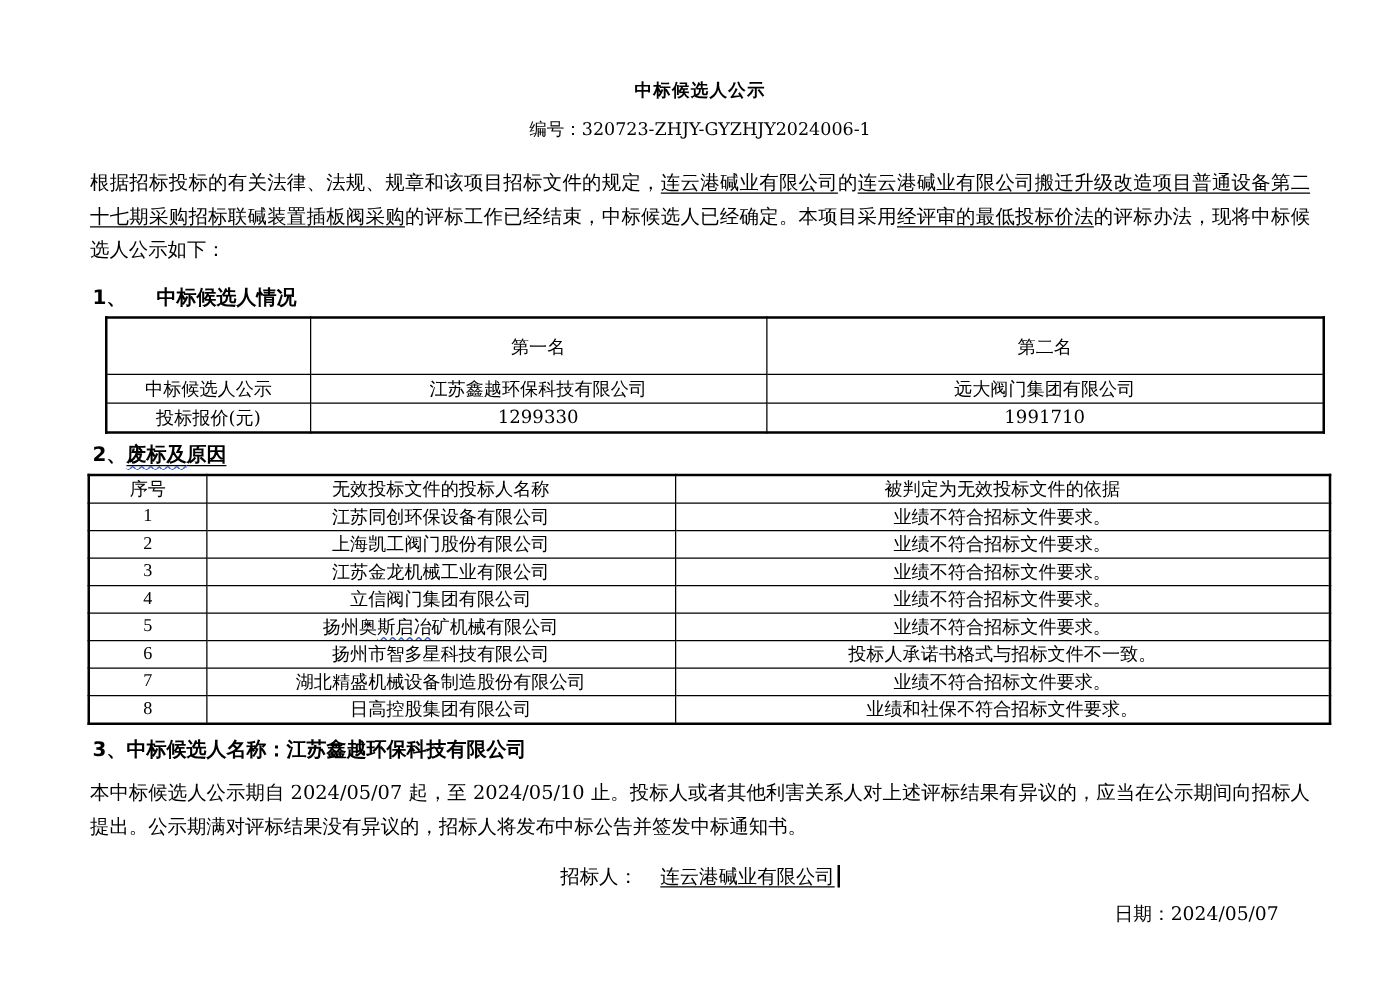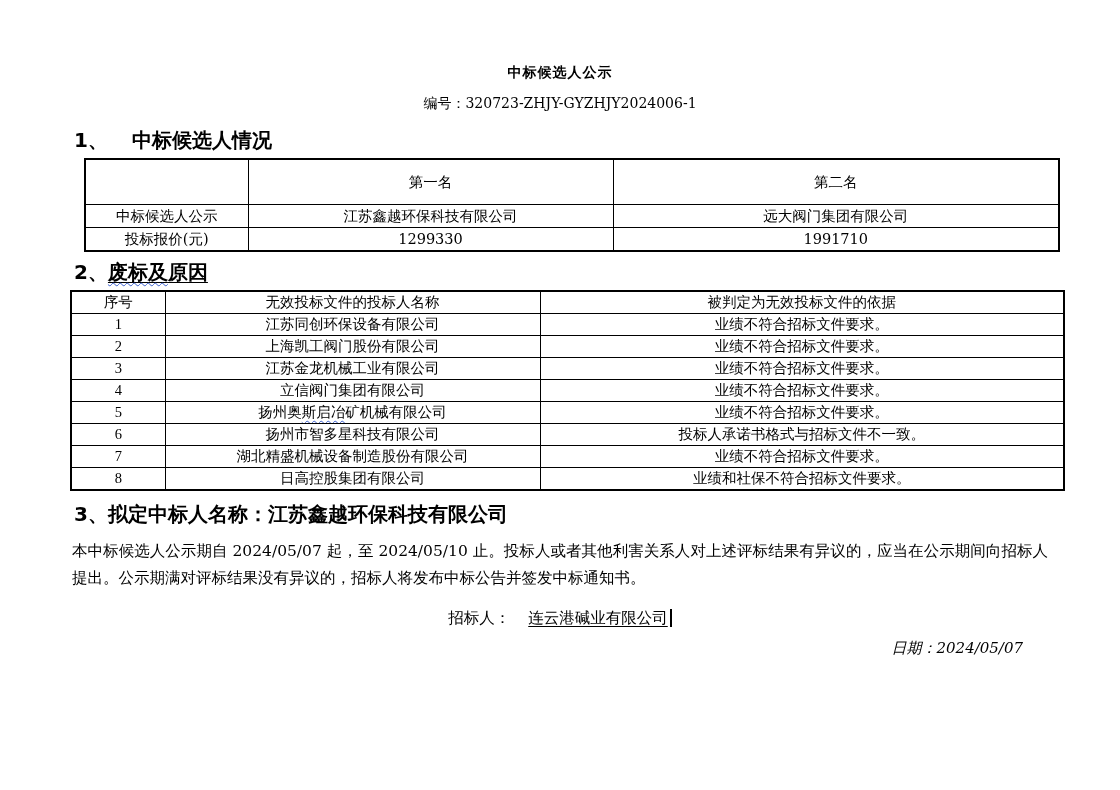--- a/index.html
+++ b/index.html
@@ -45,21 +45,21 @@
   }
   .wavy {
     text-decoration-line: underline;
     text-decoration-style: wavy;
     text-decoration-color: #3a5fcd;
     text-decoration-thickness: 1px;
     text-underline-offset: 3px;
   }
   .sec-heading {
     margin: 14px 0 0 2px;
-    font-size: 20px;
+    font-size: 16px;
     font-weight: bold;
     font-family: "DejaVu Sans", sans-serif;
   }
   .sec-heading.tight { margin-top: 7px; }
   .sec-num-gap { display: inline-block; margin-right: 24px; }
   table {
     border-collapse: collapse;
     table-layout: fixed;
     border: 2px solid #000;
   }
@@ -83,32 +83,32 @@
     font-size: 15.5px;
   }
   .sig-company {
     padding: 0 2px 0 18px;
     border-right: 2px solid #000;
   }
   .date-line {
     margin: 10px 25px 0 0;
     text-align: right;
     font-size: 15px;
-    font-style: italic;
   }
 </style>
 </head>
 <body>
 
 <div class="page">
 
   <h1 class="doc-title">中标候选人公示</h1>
 
   <div class="doc-number">编号：320723-ZHJY-GYZHJY2024006-1</div>
 
+  <p class="intro"><span>根据招标投标的有关法律、法规、规章和该项目招标文件的规定，</span><span class="u">连云港碱业有限公司</span><span>的</span><span class="u">连云港碱业有限公司搬迁升级改造项目普通设备第二十七期采购招标联碱装置插板阀采购</span><span>的评标工作已经结束，中标候选人已经确定。本项目采用</span><span class="u">经评审的最低投标价法</span><span>的评标办法，现将中标候选人公示如下：</span></p>
 
   <div class="sec-heading"><span class="sec-num-gap">1、</span><span>中标候选人情况</span></div>
 
   <table class="tbl-winners">
     <colgroup>
         <col style="width:163px">
         <col style="width:365px">
         <col style="width:446px">
       </colgroup>
     <tbody>
@@ -180,21 +180,21 @@
           <td>业绩不符合招标文件要求。</td>
         </tr>
         <tr>
           <td>8</td>
           <td>日高控股集团有限公司</td>
           <td>业绩和社保不符合招标文件要求。</td>
         </tr>
       </tbody>
   </table>
 
-  <div class="sec-heading" style="margin-top:10px"><span>3、</span><span>拟定中标人名称：</span><span>江苏鑫越环保科技有限公司</span></div>
+  <div class="sec-heading" style="margin-top:10px"><span>3、</span><span>中标候选人名称：</span><span>江苏鑫越环保科技有限公司</span></div>
 
   <p class="closing">本中标候选人公示期自 2024/05/07 起，至 2024/05/10 止。投标人或者其他利害关系人对上述评标结果有异议的，应当在公示期间向招标人提出。公示期满对评标结果没有异议的，招标人将发布中标公告并签发中标通知书。</p>
 
   <div class="sig-line"><span>招标人：</span><span class="u sig-company">连云港碱业有限公司</span></div>
 
   <div class="date-line"><span>日期：</span><span>2024/05/07</span></div>
 
 </div>
 
 </body></html>

